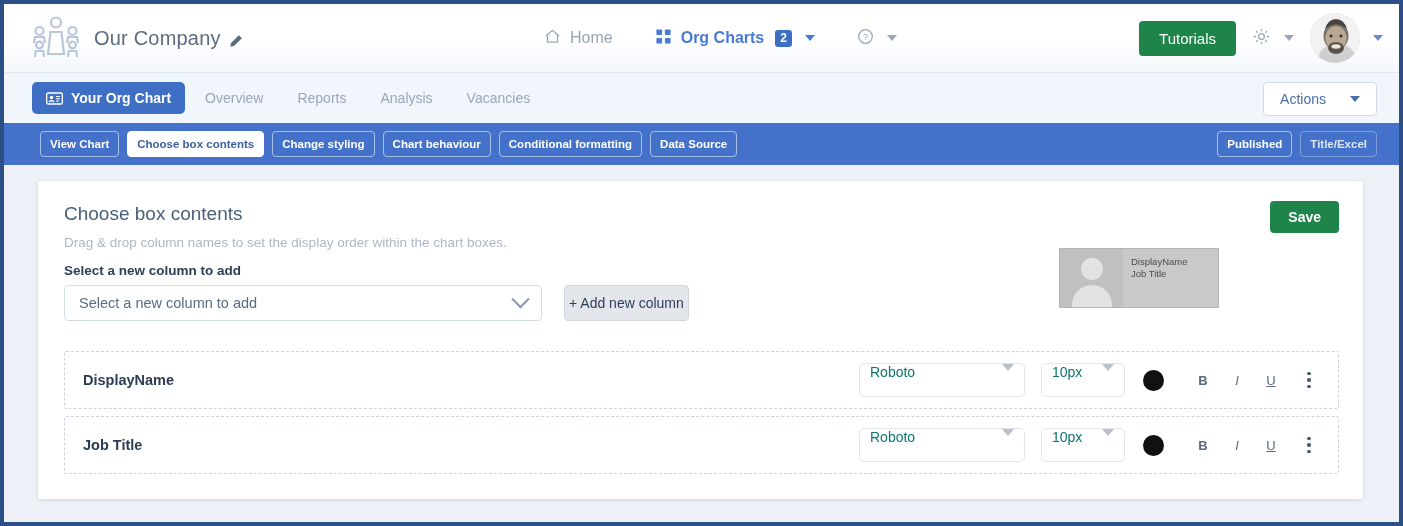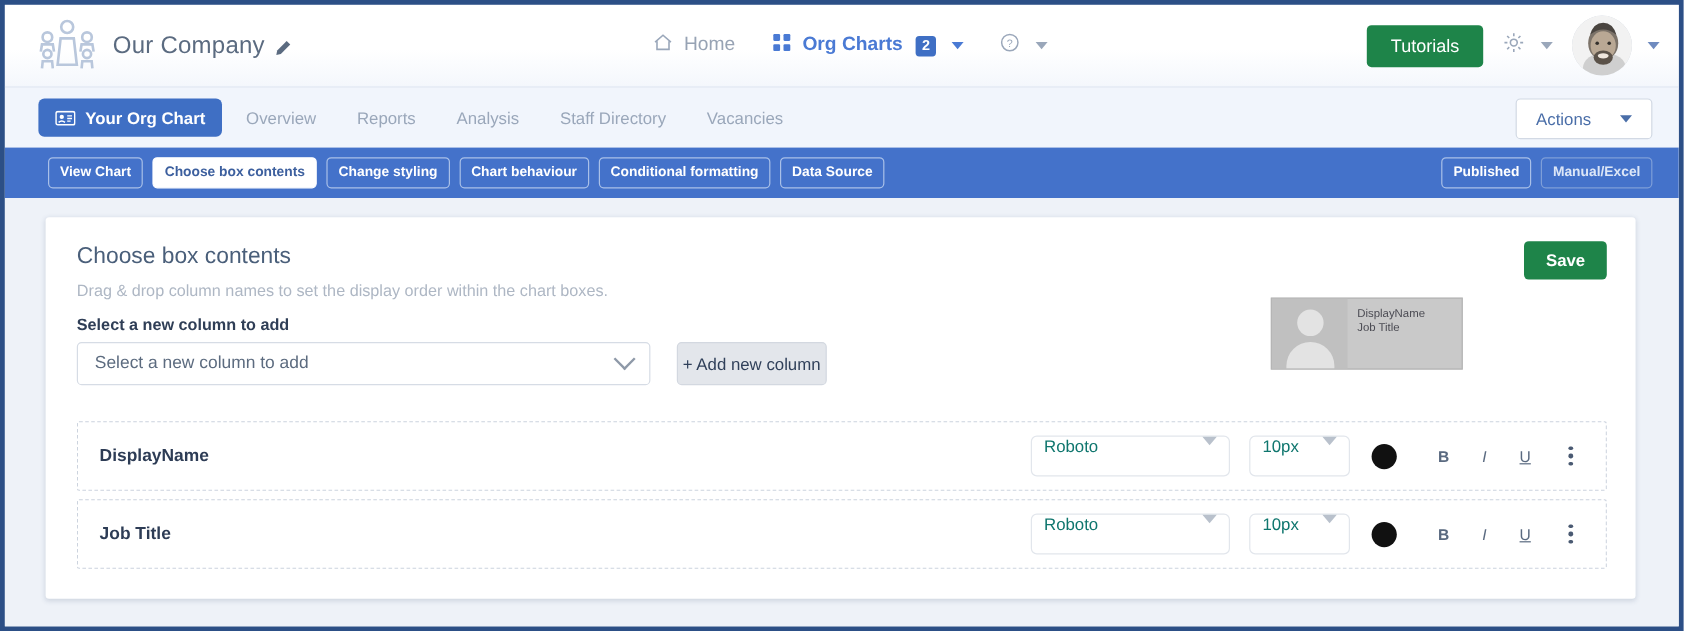--- a/index.html
+++ b/index.html
@@ -22,21 +22,21 @@
   }
   .brand{display:flex;align-items:center;margin-left:26px;}
   .brand-logo{width:52px;height:48px;flex:0 0 52px;}
   .brand-name{
     font-size:20px;color:#5b6b80;margin-left:12px;letter-spacing:.2px;
     display:flex;align-items:center;gap:7px;
   }
   .pencil-icon{width:15px;height:15px;display:inline-block;}
 
   .nav-center{
-    display:flex;align-items:center;gap:30px;
+    display:flex;align-items:center;gap:42px;
     position:absolute;left:540px;top:0;height:68px;
   }
   .nav-link{display:flex;align-items:center;gap:9px;font-size:16px;cursor:pointer;}
   .nav-link.muted{color:#97a3b4;}
   .nav-link.active{color:#4a7ad4;font-weight:bold;}
   .nav-badge{
     background:#3f6fc4;color:#fff;font-size:12px;font-weight:bold;
     border-radius:3px;padding:1px 5px;margin-left:2px;line-height:15px;
   }
   .caret{
@@ -306,21 +306,20 @@
             <circle cx="5.8" cy="5.4" r="1.9" fill="#fff"></circle>
             <path d="M3 10.2q2.8-2.6 5.6 0" fill="none" stroke="#fff" stroke-width="1.3"></path>
             <path d="M10.6 4.4h4.2M10.6 6.8h4.2M10.6 9.1h3" stroke="#fff" stroke-width="1.2"></path>
           </svg>
         </span>
         <span>Your Org Chart</span>
       </div>
       <div class="tab">Overview</div>
       <div class="tab">Reports</div>
       <div class="tab">Analysis</div>
-      <div class="tab">Staff Directory</div>
       <div class="tab">Vacancies</div>
     </div>
 
     <div class="actions-wrap">
       <button class="btn-actions">
         <span>Actions</span>
         <span class="caret"></span>
       </button>
     </div>
   </div>
@@ -329,21 +328,21 @@
     <div class="tb-left">
       <button class="tb-btn">View Chart</button>
       <button class="tb-btn active">Choose box contents</button>
       <button class="tb-btn">Change styling</button>
       <button class="tb-btn">Chart behaviour</button>
       <button class="tb-btn">Conditional formatting</button>
       <button class="tb-btn">Data Source</button>
     </div>
     <div class="tb-right">
       <button class="tb-btn">Published</button>
-      <button class="tb-btn ghost">Manual/Excel</button>
+      <button class="tb-btn ghost">Title/Excel</button>
     </div>
   </div>
 
   <div class="content">
     <div class="card">
 
       <div class="card-title">Choose box contents</div>
       <div class="card-sub">Drag &amp; drop column names to set the display order within the chart boxes.</div>
       <button class="btn-save">Save</button>
 

